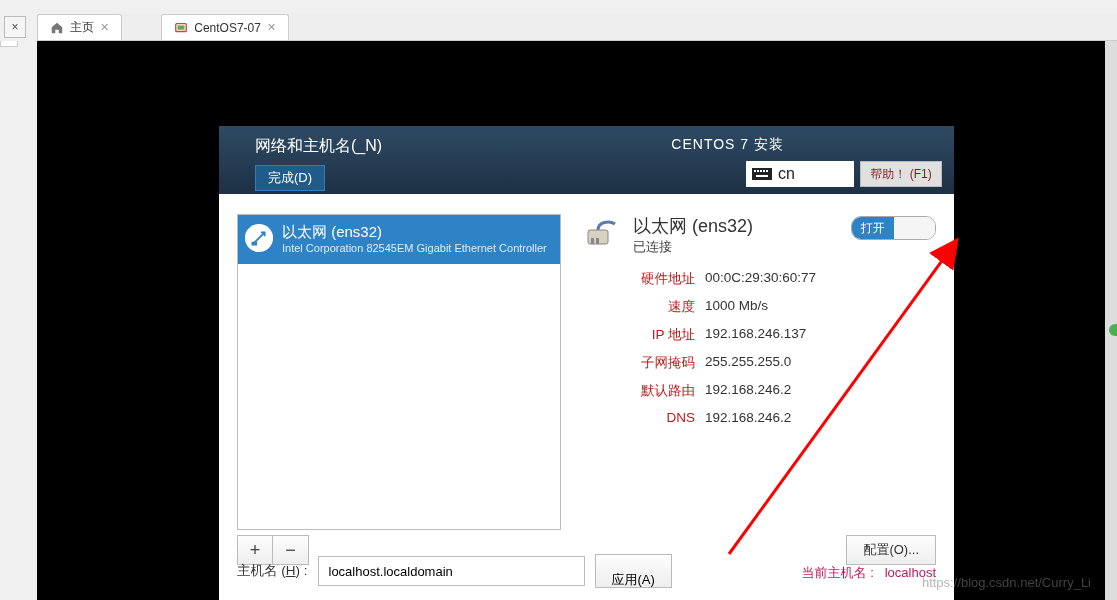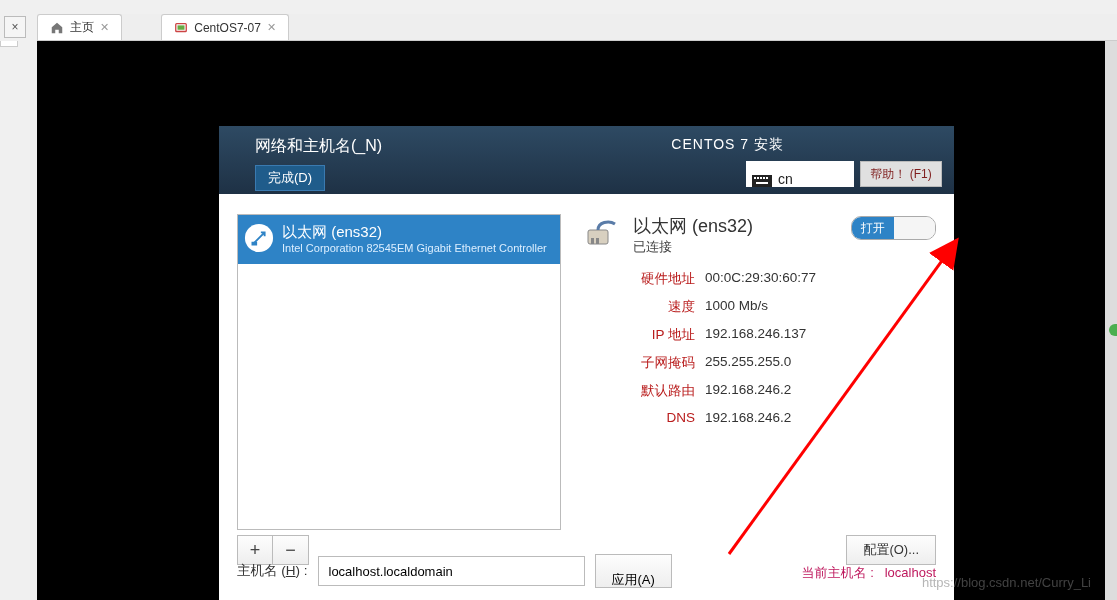--- a/index.html
+++ b/index.html
@@ -10,21 +10,21 @@
   .tab .closex { color:#999; font-size:11px; }
   .tab .homeico { width:14px; height:14px; }
   .tab .vmico { width:14px; height:14px; }
   .side-left { position:absolute; top:41px; left:0; width:18px; height:6px; border:1px solid #ccc; border-top:none; background:#fff;}
   .vm-black { position:absolute; top:41px; left:37px; right:12px; bottom:0; background:#000; }
   .installer { position:absolute; left:182px; right:151px; top:85px; bottom:0; background:#fff; }
   .inst-header { height:68px; background: linear-gradient(to bottom,#2e4a63,#1e3145); color:#fff; position:relative; padding:10px 36px; }
   .inst-title { font-size:16px; font-weight:500; }
   .done-btn { display:inline-block; margin-top:8px; padding:3px 12px; background:#1f5c8b; border:1px solid #3a7ab0; border-radius:0; font-size:13px; color:#fff; cursor:pointer; }
   .inst-rtitle { position:absolute; top:10px; right:170px; font-size:14px; letter-spacing:1px; }
-  .lang-box { position:absolute; bottom:7px; right:100px; width:108px; height:26px; background:#fff; color:#222; display:flex; align-items:flex-end; padding:0 6px; font-size:14px; gap:6px; }
+  .lang-box { position:absolute; bottom:7px; right:100px; width:108px; height:26px; background:#fff; color:#222; display:flex; align-items:center; padding:0 6px; font-size:16px; gap:6px; }
   .kb-ico { width:20px; height:12px; display:inline-block; }
   .help-btn { position:absolute; bottom:7px; right:12px; width:82px; height:26px; background:#e0e0e0; border:1px solid #bbb; font-size:12px; display:flex; align-items:center; justify-content:center; color:#7f1d1d; cursor:pointer; }
   .content { position:absolute; top:68px; bottom:0; left:0; right:0; padding:20px; }
   .device-list { position:absolute; left:18px; top:20px; width:324px; height:316px; border:1px solid #bbb; background:#fff; }
   .device-item { background:#2e83c6; color:#fff; padding:8px 10px 10px 44px; position:relative; }
   .device-item .dev-ico { position:absolute; left:6px; top:8px; width:30px; height:30px; }
   .device-item .dname { font-size:15px; }
   .device-item .ddesc { font-size:11px; color:#dbeeff; white-space:nowrap; overflow:hidden; }
   .addrem { position:absolute; left:18px; top:341px; display:flex; }
   .addrem button { width:36px; height:30px; border:1px solid #bbb; background:linear-gradient(#fdfdfd,#eee); font-size:18px; color:#444; cursor:pointer;}

